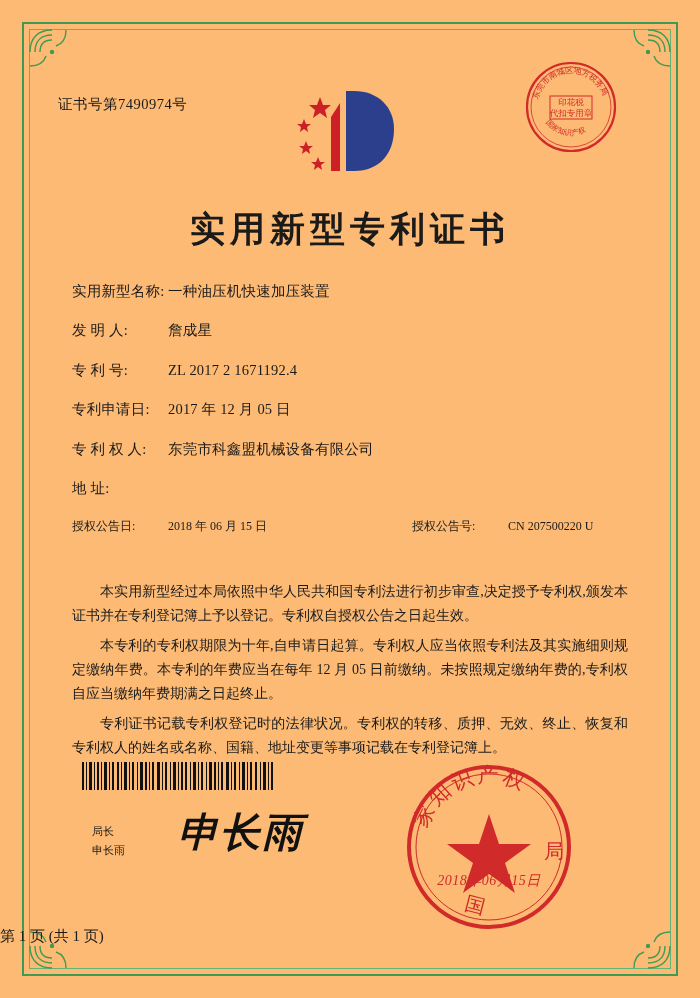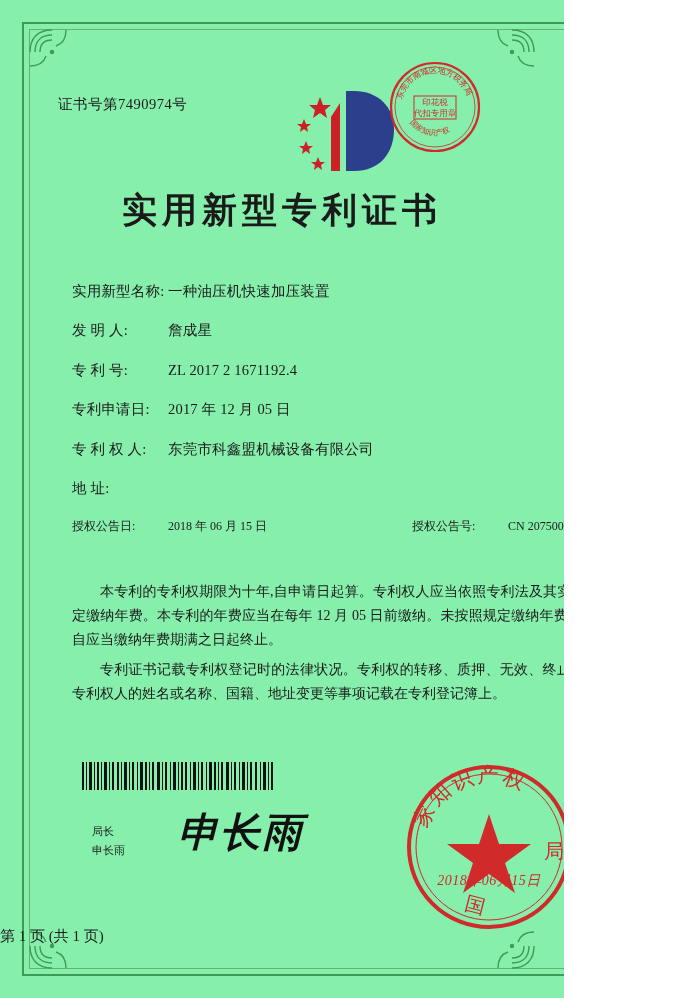--- a/index.html
+++ b/index.html
@@ -6,23 +6,23 @@
     margin: 0;
     padding: 0;
     background: #ffffff;
   }
   body {
     font-family: "Liberation Serif", "DejaVu Serif", serif;
     color: #1a1a1a;
   }
   .page {
     position: relative;
-    width: 564px;
+    width: 700px;
     height: 998px;
-    background: #86efac;
+    background: #fdba74;
     overflow: hidden;
   }
 
   
   .border-outer {
     position: absolute;
     left: 22px;
     top: 22px;
     width: 656px;
     height: 954px;
@@ -75,21 +75,21 @@
     width: 94px;
     height: 94px;
     margin-left: 12px;
   }
   .seal-top svg { display:block; }
 
   .title {
     position: absolute;
     left: 0;
     right: 0;
-    top: 187px;
+    top: 206px;
     text-align: center;
     font-size: 35px;
     font-weight: bold;
     letter-spacing: 5px;
     font-family: "Liberation Serif", "DejaVu Serif", serif;
   }
 
   
   .fields {
     position: absolute;
@@ -322,20 +322,21 @@
         <span>2018 年 06 月 15 日</span>
       </div>
       <div class="col">
         <span class="lbl">授权公告号:</span>
         <span>CN 207500220 U</span>
       </div>
     </div>
   </div>
 
   <div class="body-text">
+    <p>本实用新型经过本局依照中华人民共和国专利法进行初步审查,决定授予专利权,颁发本证书并在专利登记簿上予以登记。专利权自授权公告之日起生效。</p>
     <p>本专利的专利权期限为十年,自申请日起算。专利权人应当依照专利法及其实施细则规定缴纳年费。本专利的年费应当在每年 12 月 05 日前缴纳。未按照规定缴纳年费的,专利权自应当缴纳年费期满之日起终止。</p>
     <p>专利证书记载专利权登记时的法律状况。专利权的转移、质押、无效、终止、恢复和专利权人的姓名或名称、国籍、地址变更等事项记载在专利登记簿上。</p>
   </div>
 
   <div class="barcode">
     <svg viewBox="0 0 195 28" preserveAspectRatio="none">
       <g fill="#111">
         <rect x="0" y="0" width="2" height="28"></rect>
           <rect x="4" y="0" width="1" height="28"></rect>
         <rect x="7" y="0" width="3" height="28"></rect>

